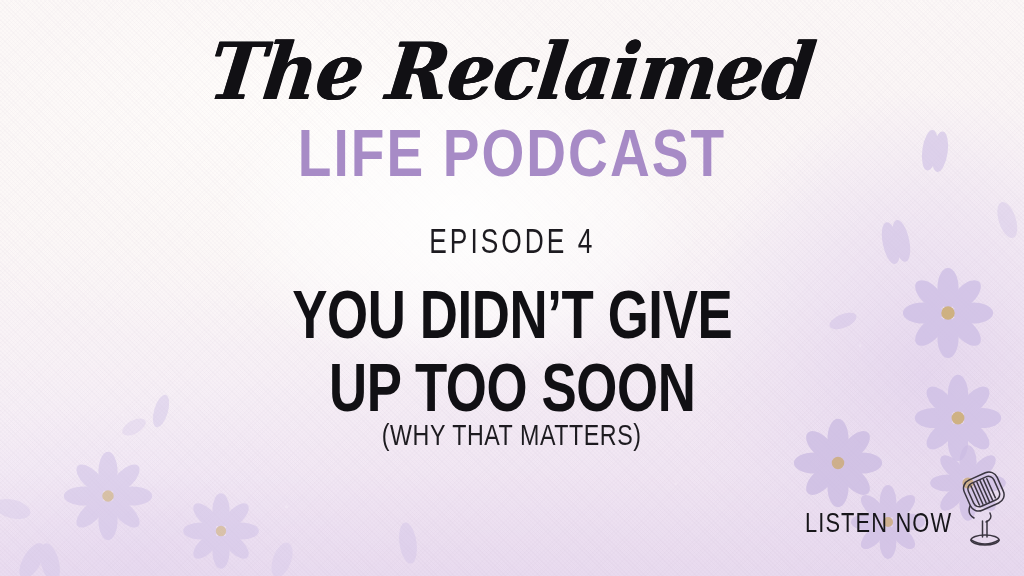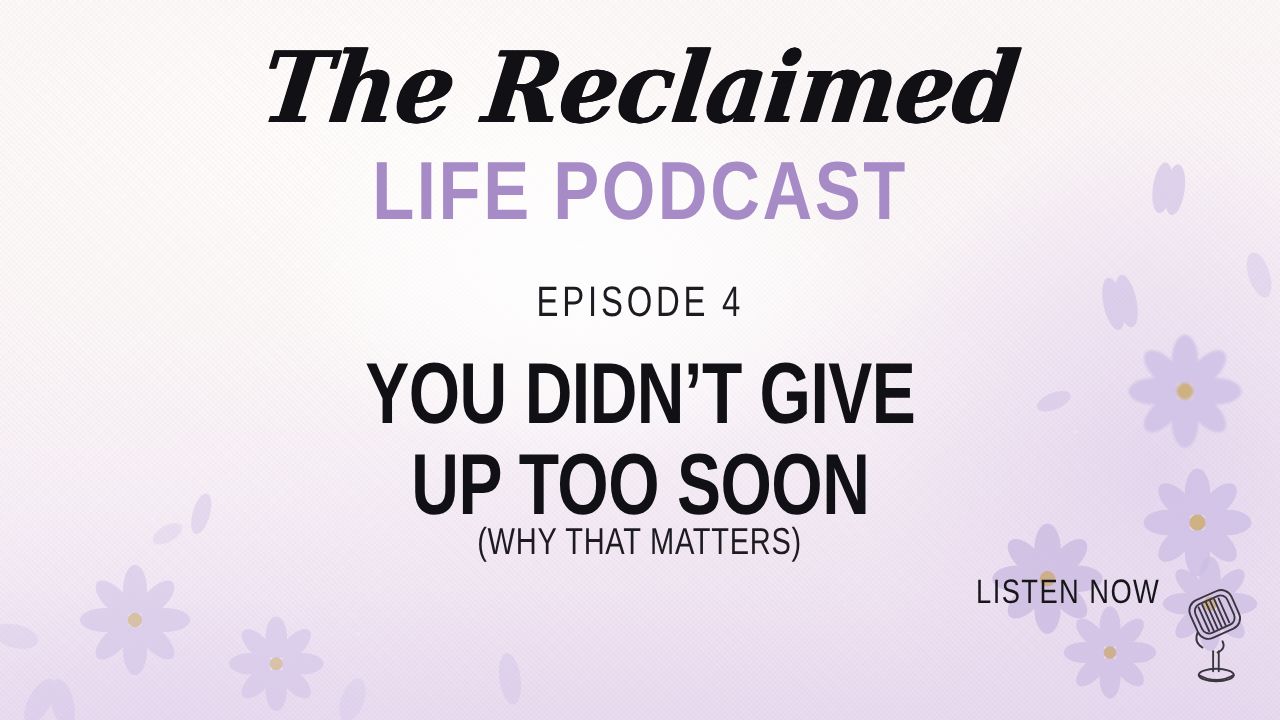--- a/index.html
+++ b/index.html
@@ -153,24 +153,25 @@
     line-height: 1;
     color: #1d1b20;
     letter-spacing: 0.6px;
     transform: scaleY(1.2) scaleX(0.93);
     white-space: nowrap;
   }
 
   
   .listen-group {
     position: absolute;
-    right: 24px;
+    right: 12px;
     bottom: 24px;
     display: flex;
-    gap: 12px;
+    align-items: flex-end;
+    gap: 0;
   }
   .listen-now {
     font-family: "Liberation Sans", sans-serif;
     font-weight: 400;
     font-size: 23px;
     line-height: 1;
     color: #17161a;
     letter-spacing: 1.2px;
     transform: scaleY(1.18) scaleX(0.95);
     margin-bottom: 17px;

